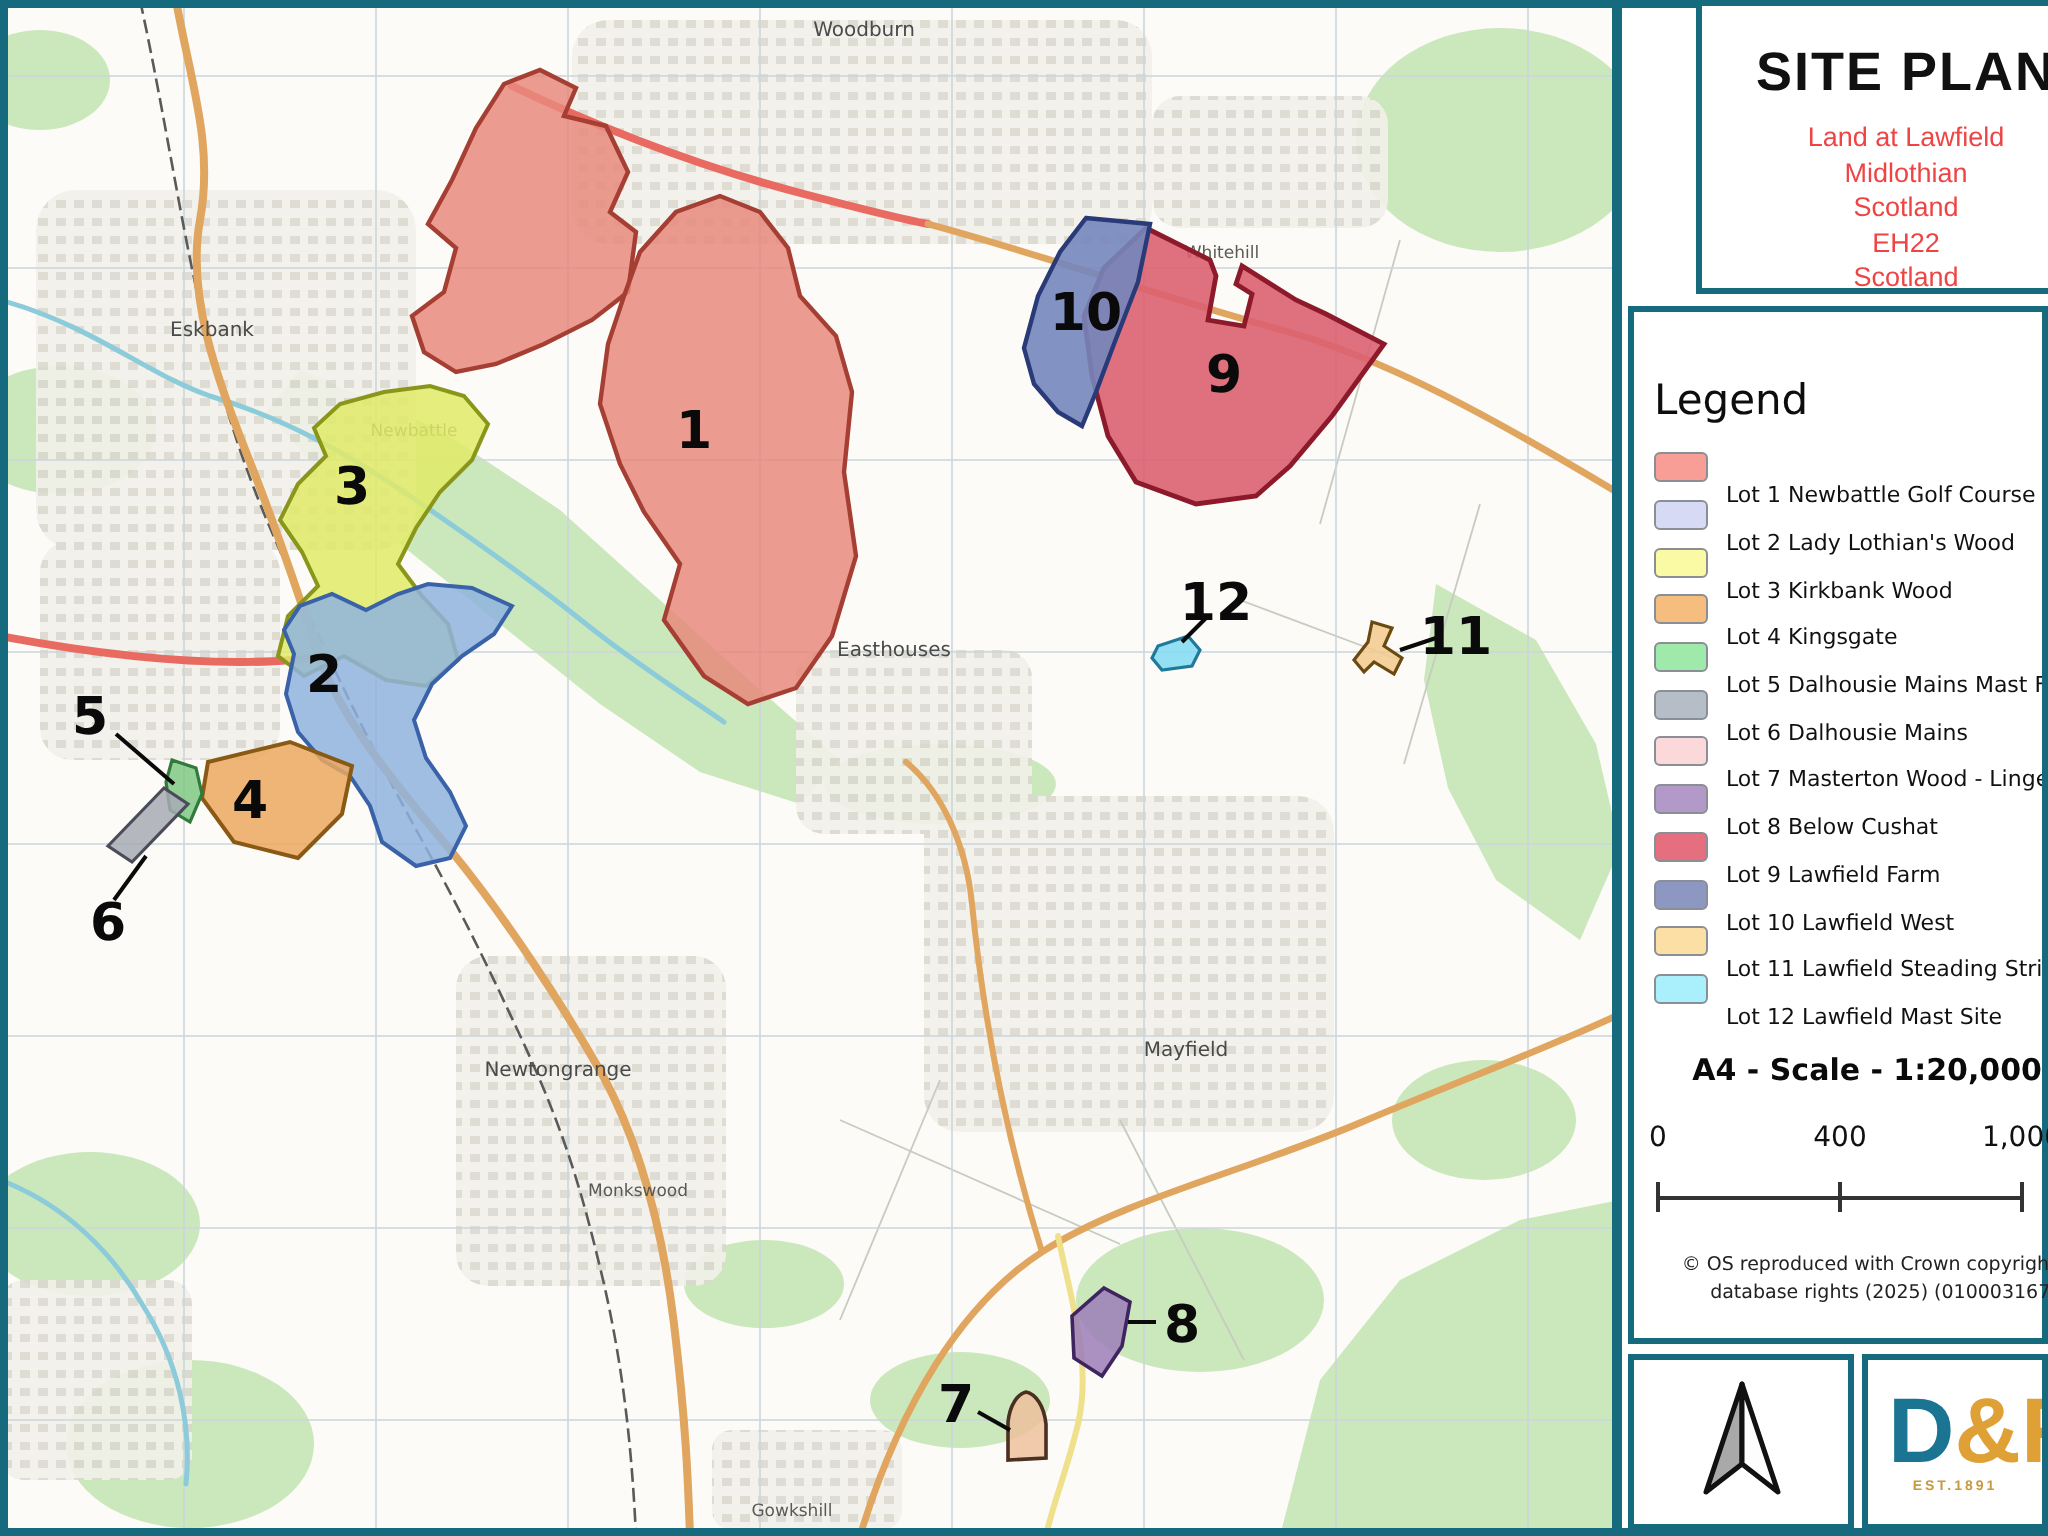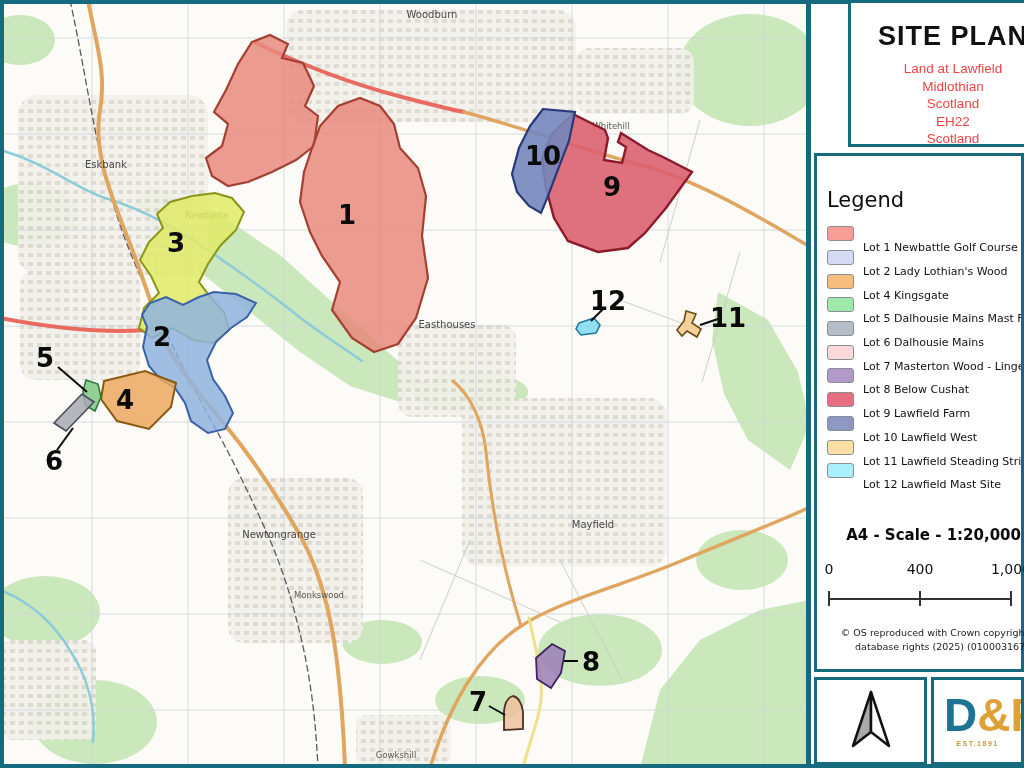--- a/index.html
+++ b/index.html
@@ -209,20 +209,24 @@
 
   <div class="lrow">
     <span class="swatch" style="background-color: rgb(248, 158, 150);"></span>
     <span class="llabel">Lot 1 Newbattle Golf Course</span>
   </div>
   <div class="lrow">
     <span class="swatch" style="background-color: rgb(214, 218, 245);"></span>
     <span class="llabel">Lot 2 Lady Lothian's Wood</span>
   </div>
   <div class="lrow">
+    <span class="swatch" style="background-color: rgb(250, 250, 165);"></span>
+    <span class="llabel">Lot 3 Kirkbank Wood</span>
+  </div>
+  <div class="lrow">
     <span class="swatch" style="background-color: rgb(245, 190, 126);"></span>
     <span class="llabel">Lot 4 Kingsgate</span>
   </div>
   <div class="lrow">
     <span class="swatch" style="background-color: rgb(159, 234, 171);"></span>
     <span class="llabel">Lot 5 Dalhousie Mains Mast Field</span>
   </div>
   <div class="lrow">
     <span class="swatch" style="background-color: rgb(181, 189, 199);"></span>
     <span class="llabel">Lot 6 Dalhousie Mains</span>

